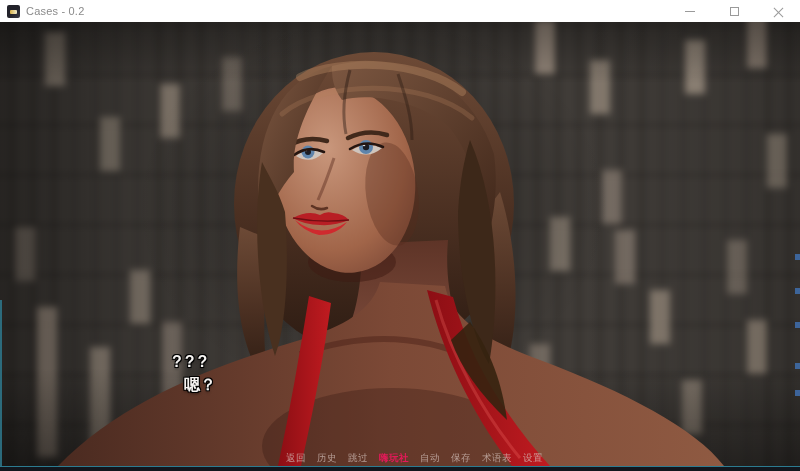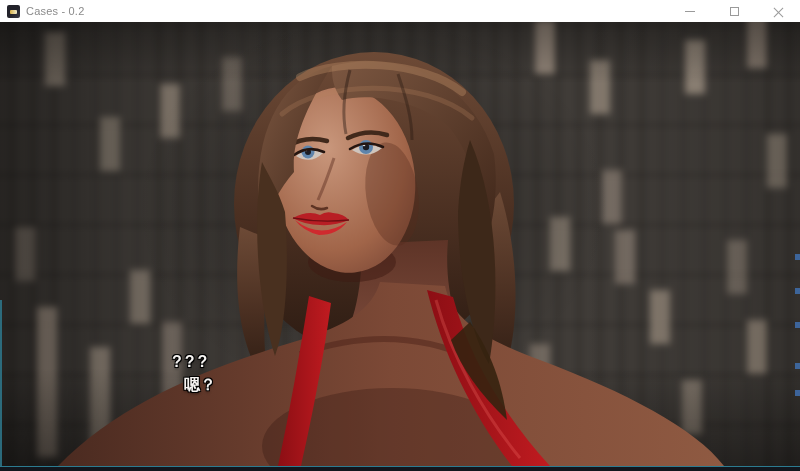--- a/index.html
+++ b/index.html
@@ -214,20 +214,30 @@
         <path d="M300 55 C 340 36 422 38 462 70" stroke="rgba(205,155,112,.32)" stroke-width="8" fill="none" stroke-linecap="round"></path>
         <path d="M282 92 C 322 58 424 56 472 96" stroke="rgba(180,130,95,.28)" stroke-width="5" fill="none" stroke-linecap="round"></path>
         <path d="M350 48 C 344 70 342 92 346 112" stroke="rgba(30,18,12,.4)" stroke-width="3" fill="none"></path>
         <path d="M398 52 C 406 76 412 96 412 118" stroke="rgba(30,18,12,.35)" stroke-width="3" fill="none"></path>
       </g>
     </svg>
 
     <div class="say say-who">???</div>
     <div class="say say-line">嗯？</div>
 
+    <div class="quickmenu">
+      <span class="qm-item">返回</span>
+      <span class="qm-item">历史</span>
+      <span class="qm-item">跳过</span>
+      <span class="qm-item qm-hot">嗨玩社</span>
+      <span class="qm-item">自动</span>
+      <span class="qm-item">保存</span>
+      <span class="qm-item">术语表</span>
+      <span class="qm-item">设置</span>
+    </div>
 
 
     <div class="left-edge"></div>
     <div class="edge-dot" style="right:0;top:232px"></div>
     <div class="edge-dot" style="right:0;top:266px"></div>
     <div class="edge-dot" style="right:0;top:300px"></div>
     <div class="edge-dot" style="right:0;top:341px"></div>
     <div class="edge-dot" style="right:0;top:368px"></div>
   </div>
 

